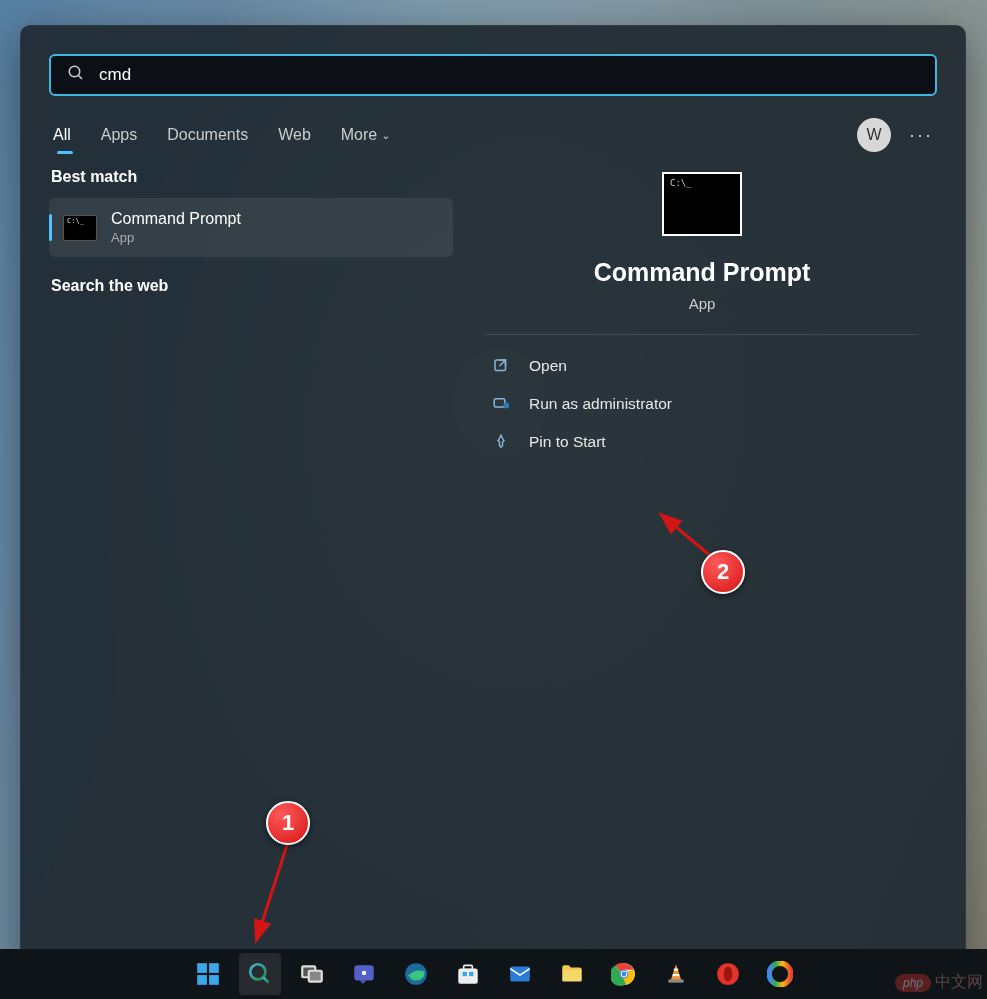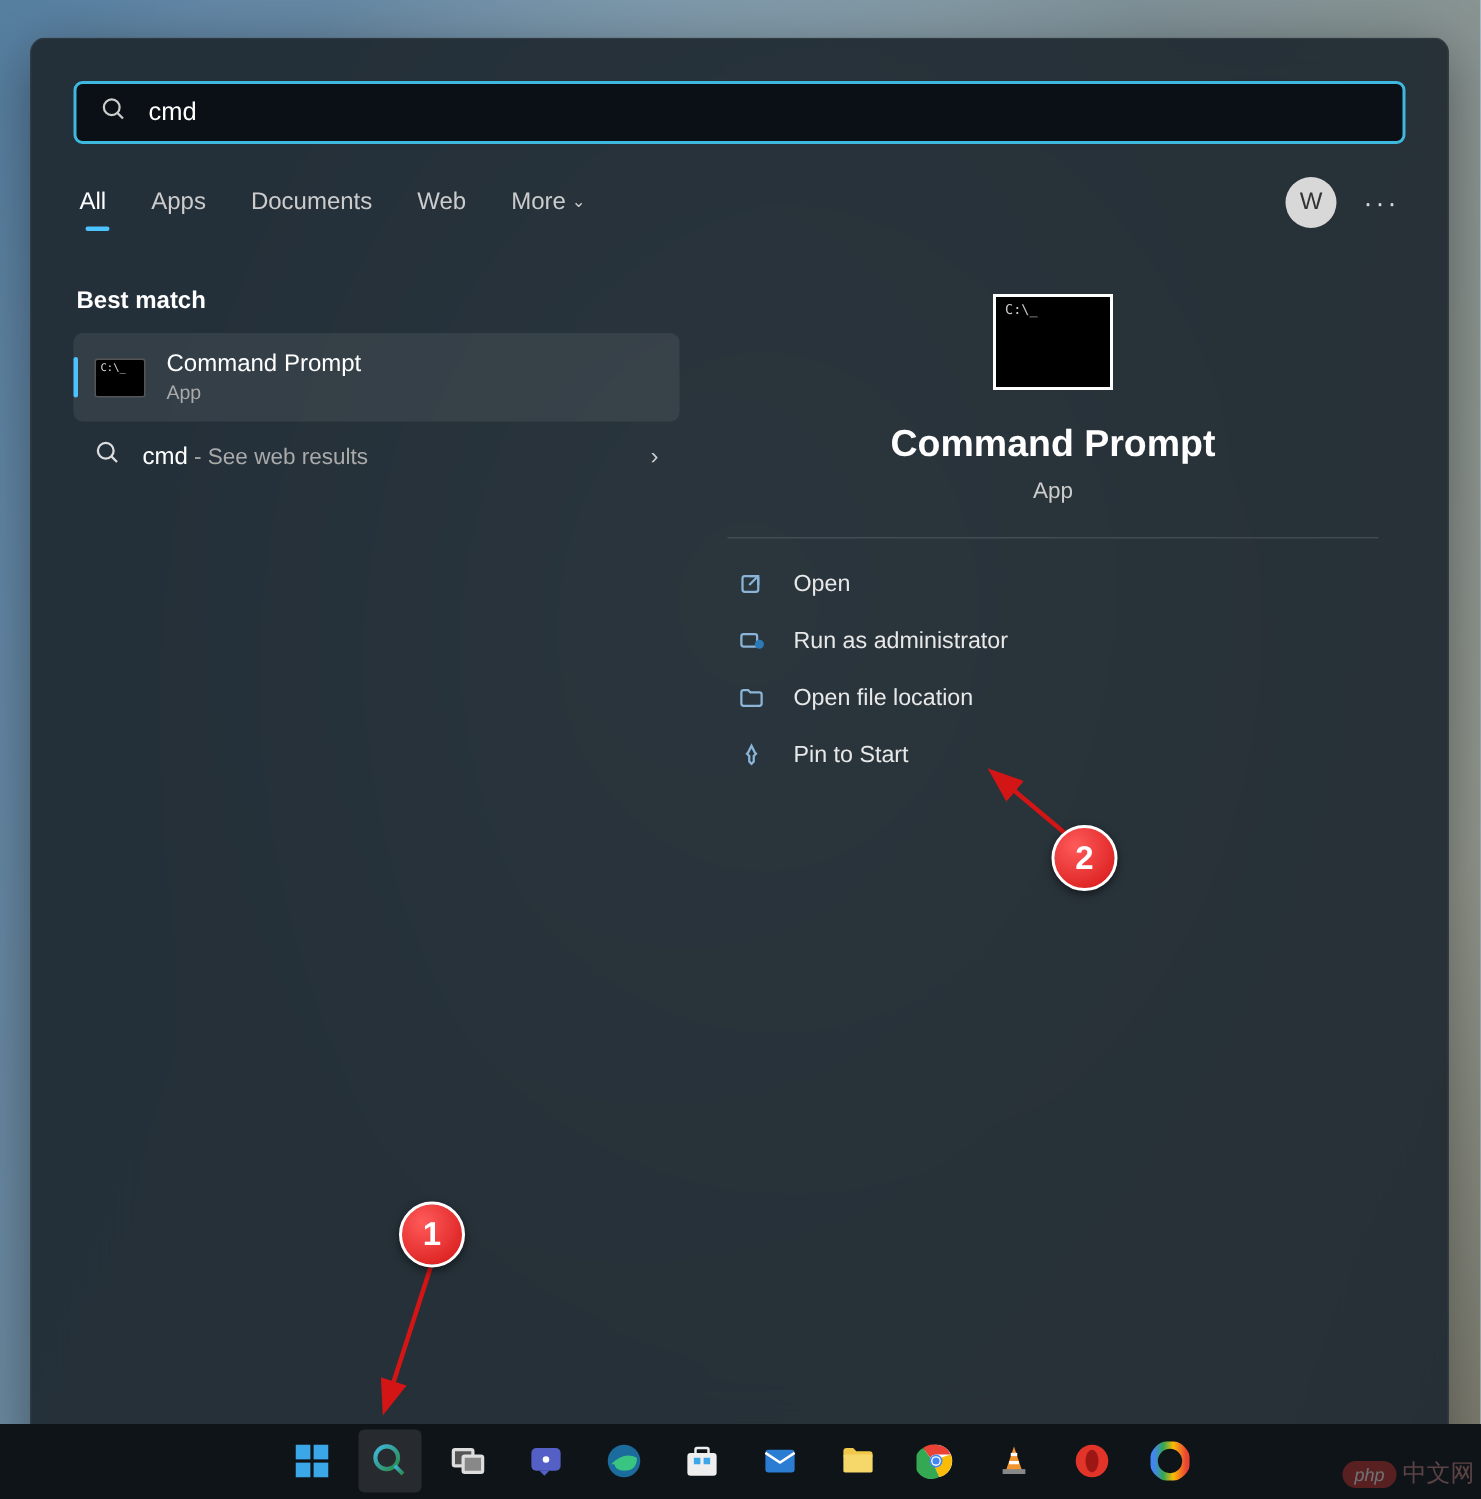--- a/index.html
+++ b/index.html
@@ -53,21 +53,21 @@
 .tabs .tab .chev { font-size: 11px; margin-left: 4px; display:inline-block; transform: translateY(-1px);}
 .tabs-right { margin-left: auto; display: flex; align-items: center; gap: 18px; }
 .avatar {
   width: 34px; height: 34px; border-radius: 50%;
   background: #d8d8d8; color: #333;
   display: flex; align-items: center; justify-content: center;
   font-size: 16px; font-weight: 500;
 }
 .more-dots { color: #ddd; font-size: 18px; letter-spacing: 2px; cursor: pointer; }
 
-.content { display: flex; gap: 14px; margin-top: 40px; }
+.content { display: flex; gap: 14px; margin-top: 16px; }
 .left-col { width: 404px; }
 .right-col { flex: 1; padding: 0 18px; }
 
 .section-header { font-size: 16px; font-weight: 600; color: #fff; margin-bottom: 12px; padding-left: 2px; }
 
 .result-item {
   display: flex; align-items: center; gap: 14px;
   padding: 12px 14px; border-radius: 6px;
 }
 .result-item.selected {
@@ -200,32 +200,21 @@
     <div class="left-col">
       <div class="section-header">Best match</div>
       <div class="result-item selected">
         <div class="ricon"></div>
         <div>
           <div class="title">Command Prompt</div>
           <div class="subtitle">App</div>
         </div>
       </div>
 
-      <div class="web-item">
-        <span class="wicon">
-          <svg width="18" height="18" viewBox="0 0 24 24" fill="none" stroke="currentColor" stroke-width="2">
-              <circle cx="10" cy="10" r="7"></circle>
-              <line x1="20" y1="20" x2="15" y2="15"></line>
-            </svg>
-        </span>
-        <span class="wtext">
-          <span>cmd</span><span class="suffix"> - See web results</span>
-        </span>
-        <span class="arrow">›</span>
-      </div>
+      <div class="section-header" style="margin-top:20px;">Search the web</div>
     </div>
 
     <div class="right-col">
       <div class="preview">
         <div class="preview-icon"></div>
         <div class="preview-title">Command Prompt</div>
         <div class="preview-sub">App</div>
         <div class="preview-divider"></div>
         <div class="action-list">
 
@@ -243,28 +232,20 @@
           <div class="action-item">
             <span class="aicon">
               <svg width="18" height="18" viewBox="0 0 24 24" fill="none" stroke="#8ab4d8" stroke-width="2">
                   <rect x="3" y="5" width="14" height="11" rx="2"></rect>
                   <path d="M15 14 a4 4 0 1 0 8 0 a4 4 0 1 0 -8 0" fill="#2a7ab8" stroke="none"></path>
                 </svg>
             </span>
             <span class="alabel">Run as administrator</span>
           </div>
 
-          <div class="action-item">
-            <span class="aicon">
-              <svg width="18" height="18" viewBox="0 0 24 24" fill="none" stroke="#8ab4d8" stroke-width="2">
-                  <path d="M3 6a2 2 0 012-2h4l2 2h8a2 2 0 012 2v8a2 2 0 01-2 2H5a2 2 0 01-2-2V6z"></path>
-                </svg>
-            </span>
-            <span class="alabel">Open file location</span>
-          </div>
 
           <div class="action-item">
             <span class="aicon">
               <svg width="18" height="18" viewBox="0 0 24 24" fill="none" stroke="#8ab4d8" stroke-width="2">
                   <path d="M12 3l3 6 1 1-2 2v5l-2 2-2-2v-5l-2-2 1-1 3-6z"></path>
                 </svg>
             </span>
             <span class="alabel">Pin to Start</span>
           </div>
 

